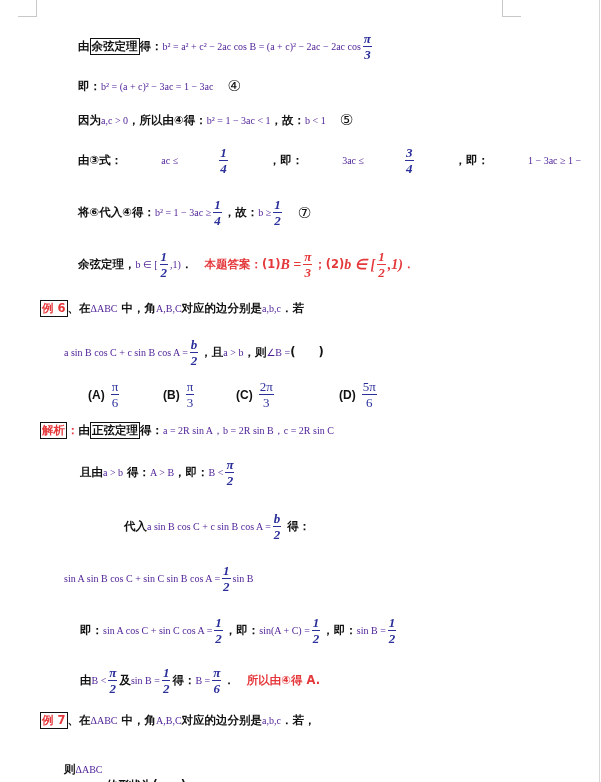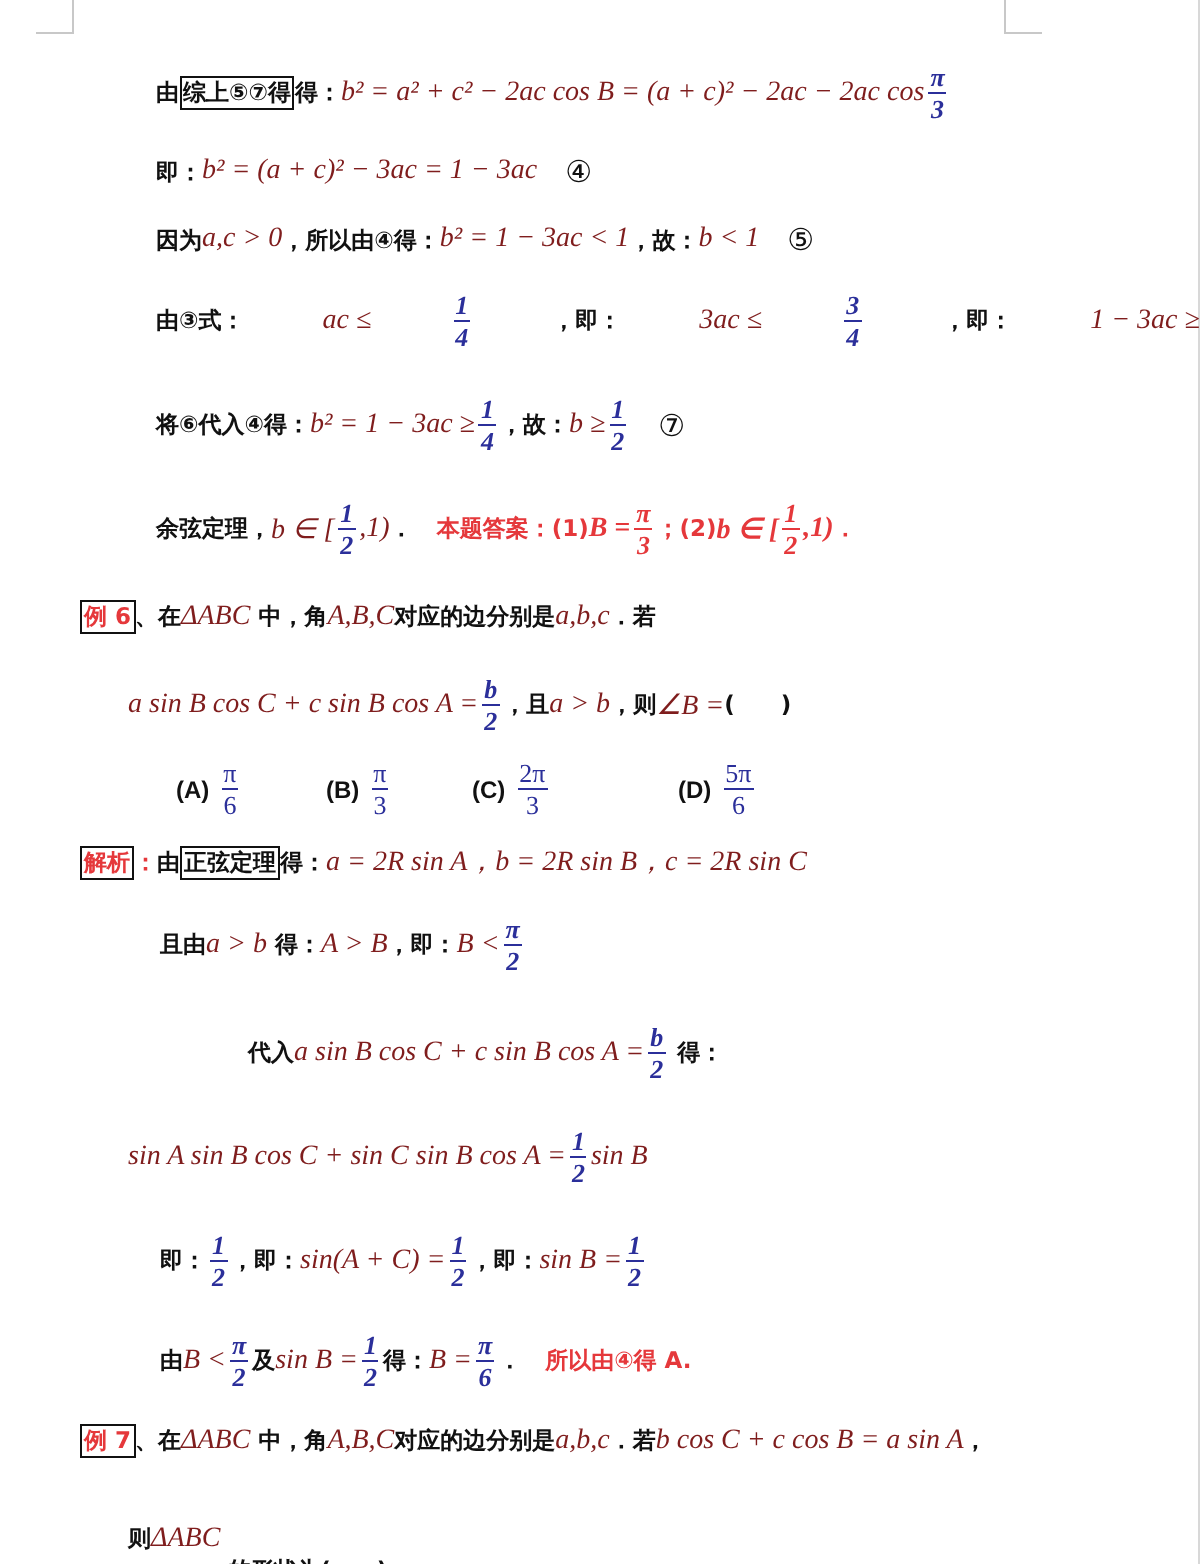--- a/index.html
+++ b/index.html
@@ -6,21 +6,21 @@
   body { width:601px; height:782px; position:relative; overflow:hidden;
          font-family:"DejaVu Serif", serif; color:#111; }
   .corner-l { position:absolute; left:18px; top:0; width:18px; height:16px;
               border-right:1px solid #c8c8c8; border-bottom:1px solid #c8c8c8; }
   .corner-r { position:absolute; left:502px; top:0; width:18px; height:16px;
               border-left:1px solid #c8c8c8; border-bottom:1px solid #c8c8c8; }
   .edge-r { position:absolute; right:1px; top:0; width:1px; height:782px; background:#d8d8d8; }
   .line { position:absolute; white-space:nowrap; font-size:12.5px; font-weight:bold;
           display:flex; align-items:center; }
   .cn { font-family:"DejaVu Sans", sans-serif; font-weight:bold; font-size:11.5px; color:#111; }
-  .m { font-family:"Liberation Serif", serif; font-style:italic; color:#7f1d1d; font-size:14px; font-weight:normal; }
+  .m { font-family:"Liberation Serif", serif; color:#4c1d95; font-size:10px; font-weight:normal; }
   .red { color:#e5383b; }
   .mred { font-family:"Liberation Serif", serif; font-style:italic; color:#e5383b; font-size:14px; }
   .box { border:1px solid #111; padding:0 1px; }
   .boxred { border:1px solid #111; padding:0 1px; color:#e5383b; font-family:"DejaVu Sans", sans-serif; font-size:11.5px; font-weight:bold; }
   .circ { font-family:"DejaVu Sans", sans-serif; font-size:15px; color:#111; font-weight:normal; margin-left:14px; }
   .frac { display:inline-flex; flex-direction:column; align-items:center; vertical-align:middle;
           margin:0 2px; line-height:1; }
   .frac .n { padding:0 1px 1px; border-bottom:1px solid currentColor; font-size:13px; }
   .frac .d { padding-top:1px; font-size:13px; }
   .fblue { color:#2b2f9a; font-family:"Liberation Serif", serif; font-style:italic; font-weight:bold; }
@@ -32,21 +32,21 @@
 </style>
 </head>
 <body>
 
 <div class="corner-l"></div>
 <div class="corner-r"></div>
 <div class="edge-r"></div>
 
 <div class="line" style="left:78px;top:32px;">
   <span class="cn">由</span>
-  <span class="cn box">综上⑤⑦得</span>
+  <span class="cn box">余弦定理</span>
   <span class="cn">得：</span>
   <span class="m">b² = a² + c² − 2ac cos B = (a + c)² − 2ac − 2ac cos</span>
   <span class="frac fblue">
       <span class="n">π</span>
       <span class="d">3</span>
     </span>
 </div>
 
 <div class="line" style="left:78px;top:77px;">
   <span class="cn">即：</span>
@@ -223,20 +223,21 @@
   <span class="m">sin A sin B cos C + sin C sin B cos A =</span>
   <span class="frac fblue">
       <span class="n">1</span>
       <span class="d">2</span>
     </span>
   <span class="m">sin B</span>
 </div>
 
 <div class="line" style="left:80px;top:616px;">
   <span class="cn">即：</span>
+  <span class="m">sin A cos C + sin C cos A =</span>
   <span class="frac fblue">
       <span class="n">1</span>
       <span class="d">2</span>
     </span>
   <span class="cn">，即：</span>
   <span class="m">sin(A + C) =</span>
   <span class="frac fblue">
       <span class="n">1</span>
       <span class="d">2</span>
     </span>
@@ -275,21 +276,20 @@
 
 <div class="line" style="left:40px;top:712px;">
   <span class="boxred">例 7</span>
   <span class="cn">、在</span>
   <span class="m">ΔABC</span>
   <span class="cn" style="margin-left:4px;">中，角</span>
   <span class="m">A,B,C</span>
   <span class="cn">对应的边分别是</span>
   <span class="m">a,b,c</span>
   <span class="cn">．若</span>
-  <span class="m">b cos C + c cos B = a sin A</span>
   <span class="cn">，</span>
 </div>
 
 <div class="line" style="left:64px;top:746px;">
   <span class="cn">则</span>
   <span class="m">ΔABC</span>
   <span class="cn" style="margin-left:4px;margin-top:32px;">的形状为(　　)</span>
 </div>
 
 </body></html>

